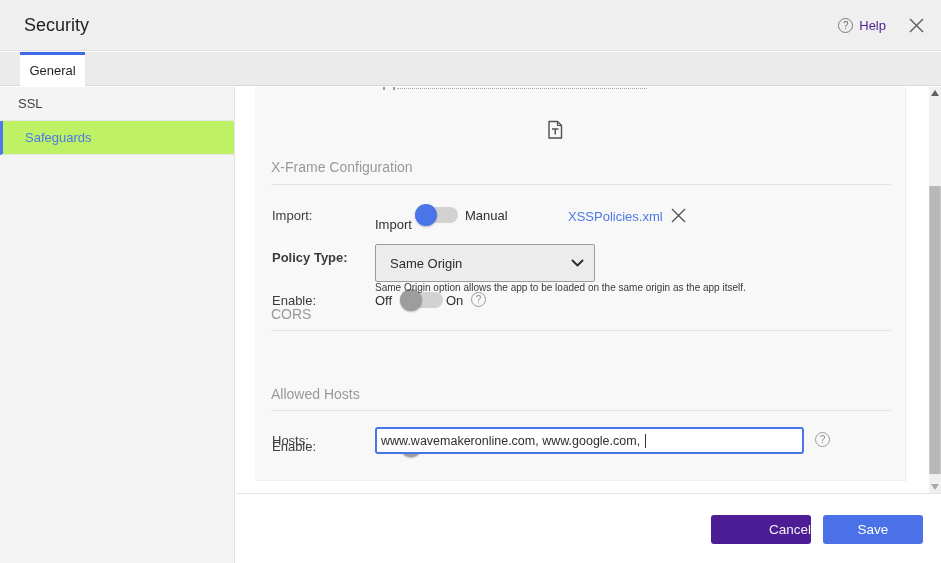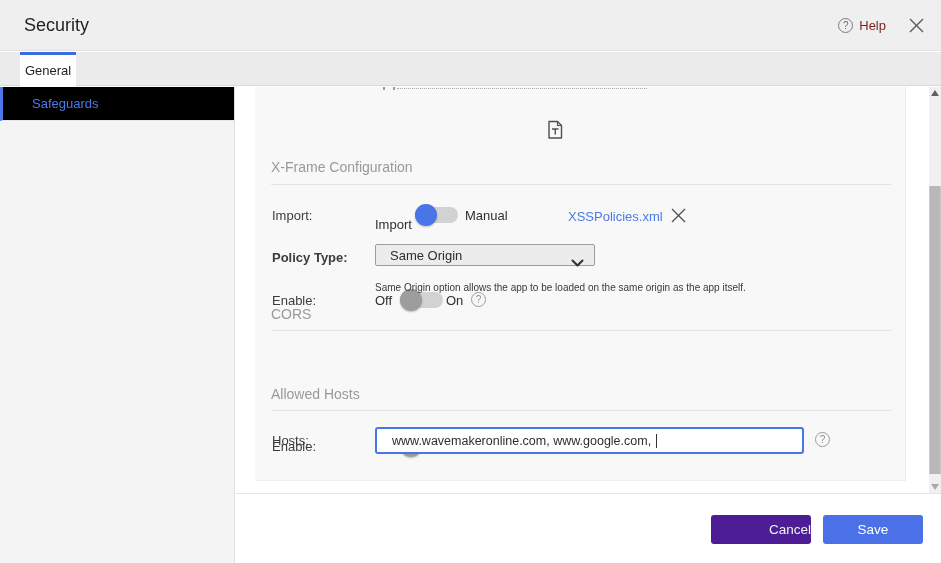--- a/index.html
+++ b/index.html
@@ -8,40 +8,40 @@
   #app { position:relative; width:941px; height:563px; background:#fff; }
 
   
   .header { position:absolute; left:0; top:0; width:941px; height:51px;
             background:#efefef; border-bottom:1px solid #e2e2e2; }
   .title { position:absolute; left:24px; top:15px; font-size:18px; color:#1f1f1f; font-weight:500; }
   .header-right { position:absolute; right:16px; top:0; height:51px; display:flex; align-items:center; }
   .qcircle { display:inline-flex; align-items:center; justify-content:center;
              width:15px; height:15px; border:1px solid #7c7c7c; border-radius:50%;
              font-size:10px; color:#6f6f6f; }
-  .help-text { margin-left:6px; font-size:13px; color:#7f1d1d; }
+  .help-text { margin-left:6px; font-size:13px; color:#4c1d95; }
   .close-btn { margin-left:22px; width:17px; height:17px; display:inline-flex; cursor:pointer; }
 
   
   .tabbar { position:absolute; left:0; top:52px; width:941px; height:34px;
             background:#ebebeb; border-bottom:1px solid #d9d9d9; }
   .tab { position:absolute; top:0; height:34px; line-height:34px; font-size:13px;
          color:#616161; text-align:center; cursor:pointer; }
   .tab.active { background:#fff; color:#1f1f1f; border-top:3px solid #3c6be4;
                 line-height:31px; height:35px; }
-  .tab-general { left:20px; width:56px; }
+  .tab-general { left:20px; width:65px; }
   .tab-auth { left:85px; width:206px; }
 
   
   .sidebar { position:absolute; left:0; top:87px; width:235px; height:476px;
              background:#f4f4f4; border-right:1px solid #e2e2e2; }
   .side-item { height:34px; line-height:33px; padding-left:18px; font-size:13px;
                color:#3f3f3f; border-bottom:1px solid #e7e7e7; cursor:pointer; }
-  .side-item.selected { background:#000000; color:#4c79ea; border-left:3px solid #4c79ea;
-                        padding-left:29px; }
+  .side-item.selected { background:#bef264; color:#4c79ea; border-left:3px solid #4c79ea;
+                        padding-left:22px; }
 
   
   .main { position:absolute; left:236px; top:87px; width:705px; height:476px; background:#fff; }
   .panel { position:absolute; left:19px; top:0; width:651px; height:394px;
            background:#f8f8f8; border-right:1px solid #ededed; border-bottom:1px solid #efefef; }
 
   .abs { position:absolute; }
   .form-label { font-size:13px; color:#3c3c3c; }
   .toggle-label { font-size:13px; color:#2f2f2f; }
   .section-title { font-size:14px; color:#999; }
@@ -63,31 +63,31 @@
   .toggle.blue .knob { background:#4a75e8; }
   .toggle.gray .knob { background:#9d9d9d; }
 
   .q-help { position:absolute; width:15px; height:15px; border:1px solid #9b9b9b; border-radius:50%;
             font-size:10px; color:#8f8f8f; display:flex; align-items:center; justify-content:center;
             cursor:pointer; }
 
   .file-chip-name { font-size:13px; color:#4c79e8; cursor:pointer; }
   .chip-remove { cursor:pointer; }
 
-  .select-box { position:absolute; left:120px; top:157px; width:220px; height:22px;
+  .select-box { position:absolute; left:120px; top:157px; width:220px; height:38px;
                 background:#ececec; border:1px solid #9c9c9c; border-radius:2px;
                 display:flex; align-items:center; padding-left:14px; cursor:pointer; }
   .select-box .sel-val { font-size:13px; color:#2c2c2c; }
   .select-box .chev { position:absolute; right:10px; top:9px; }
 
   .helper-text { font-size:10px; color:#3a3a3a; white-space:nowrap; }
 
   .hosts-input { position:absolute; left:120px; top:340px; width:429px; height:27px;
                  background:#fff; border:2px solid #4a75e8; border-radius:3px;
-                 display:flex; align-items:center; padding-left:15px; }
+                 display:flex; align-items:center; padding-left:4px; }
   .hosts-input .val { font-size:12.5px; color:#2e2e2e; white-space:pre; }
   .caret { display:inline-block; width:1px; height:14px; background:#333; margin-left:1px; }
 
   
   .footer-divider { position:absolute; left:0; top:406px; width:705px; height:1px; background:#e4e4e4; }
   .btn { position:absolute; top:428px; width:100px; height:29px; border:none; border-radius:3px;
          font-size:13.5px; font-family:"Liberation Sans", sans-serif; cursor:pointer; }
   .btn-cancel { left:475px; background:#4c1d95; color:#f2f2f2;text-align:right; }
   .btn-save { left:587px; background:#4a71e8; color:#fff; }
 
@@ -119,20 +119,21 @@
         </svg>
       </span>
     </div>
   </div>
 
   <div class="tabbar">
     <div class="tab active tab-general">General</div>
   </div>
 
   <div class="sidebar">
+    <div class="side-item">SSL</div>
     <div class="side-item selected">Safeguards</div>
   </div>
 
   <div class="main">
 
     <div class="panel">
 
       <div class="clip-frag">
         <span class="clip-desc"></span>
         <span class="clip-dots"></span>

